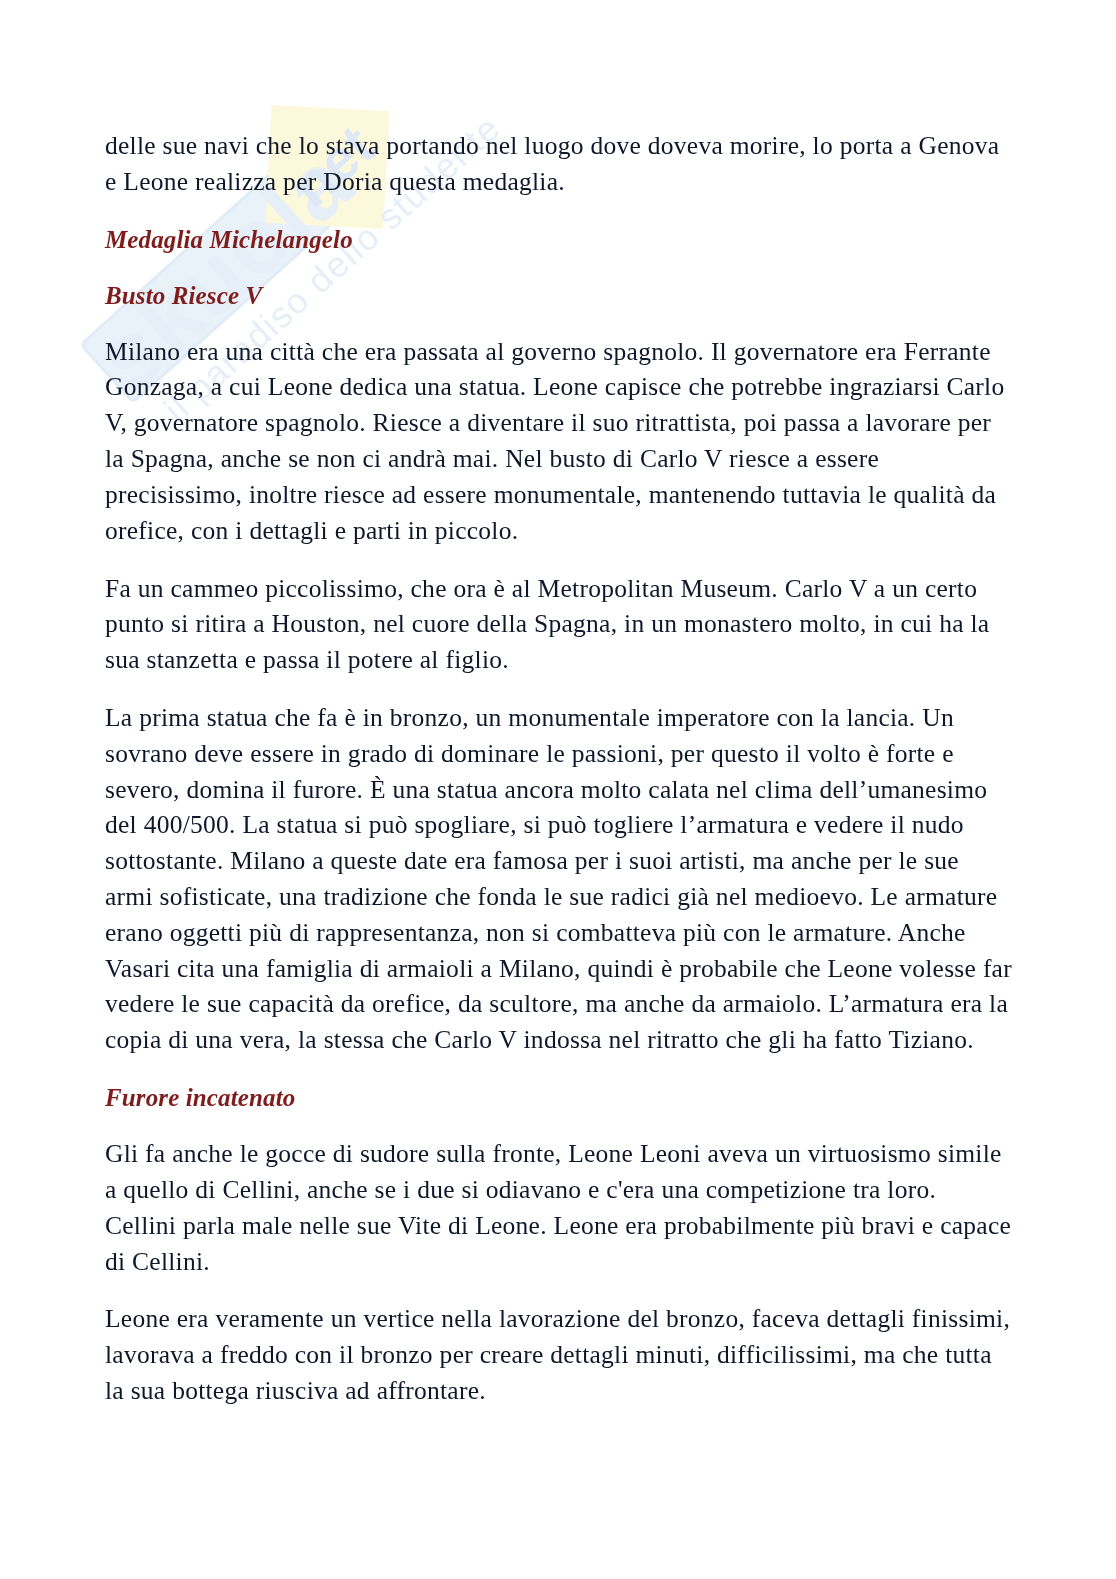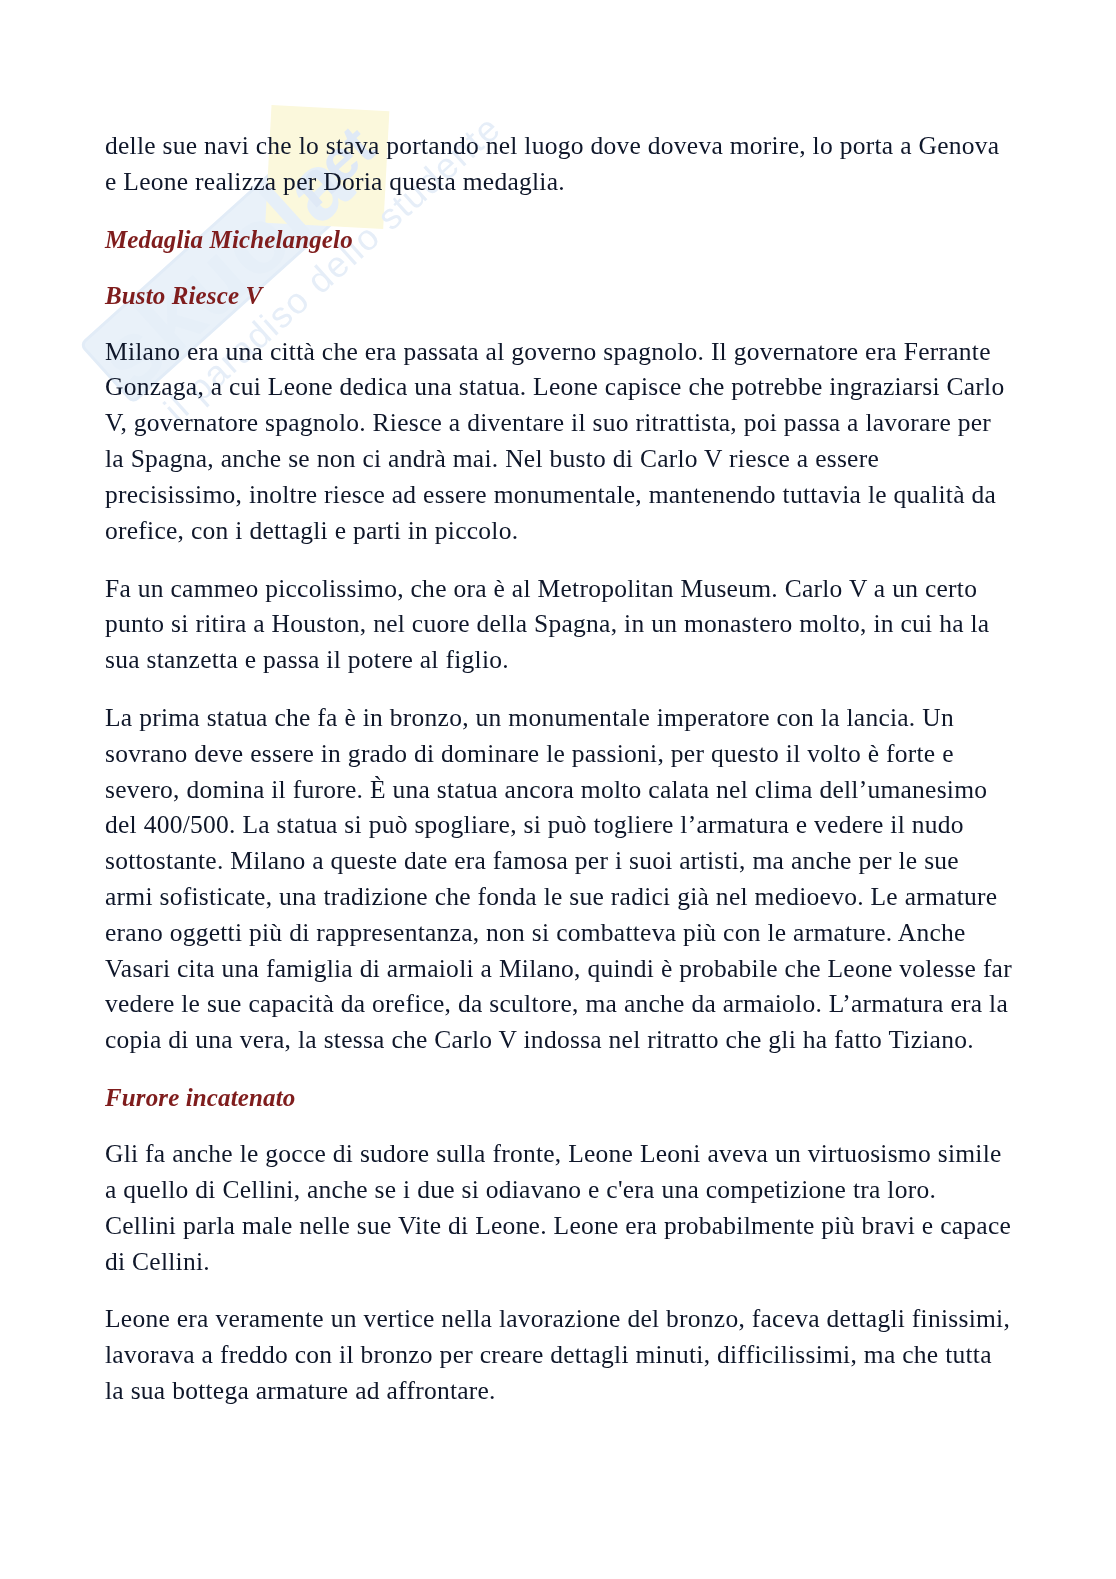--- a/index.html
+++ b/index.html
@@ -106,16 +106,16 @@
     <p class="para">Milano era una città che era passata al governo spagnolo. Il governatore era Ferrante Gonzaga, a cui Leone dedica una statua. Leone capisce che potrebbe ingraziarsi Carlo V, governatore spagnolo. Riesce a diventare il suo ritrattista, poi passa a lavorare per la Spagna, anche se non ci andrà mai. Nel busto di Carlo V riesce a essere precisissimo, inoltre riesce ad essere monumentale, mantenendo tuttavia le qualità da orefice, con i dettagli e parti in piccolo.</p>
 
     <p class="para">Fa un cammeo piccolissimo, che ora è al Metropolitan Museum. Carlo V a un certo punto si ritira a Houston, nel cuore della Spagna, in un monastero molto, in cui ha la sua stanzetta e passa il potere al figlio.</p>
 
     <p class="para">La prima statua che fa è in bronzo, un monumentale imperatore con la lancia. Un sovrano deve essere in grado di dominare le passioni, per questo il volto è forte e severo, domina il furore. È una statua ancora molto calata nel clima dell’umanesimo del 400/500. La statua si può spogliare, si può togliere l’armatura e vedere il nudo sottostante. Milano a queste date era famosa per i suoi artisti, ma anche per le sue armi sofisticate, una tradizione che fonda le sue radici già nel medioevo. Le armature erano oggetti più di rappresentanza, non si combatteva più con le armature. Anche Vasari cita una famiglia di armaioli a Milano, quindi è probabile che Leone volesse far vedere le sue capacità da orefice, da scultore, ma anche da armaiolo. L’armatura era la copia di una vera, la stessa che Carlo V indossa nel ritratto che gli ha fatto Tiziano.</p>
 
     <h2 class="heading">Furore incatenato</h2>
 
     <p class="para">Gli fa anche le gocce di sudore sulla fronte, Leone Leoni aveva un virtuosismo simile a quello di Cellini, anche se i due si odiavano e c'era una competizione tra loro. Cellini parla male nelle sue Vite di Leone. Leone era probabilmente più bravi e capace di Cellini.</p>
 
-    <p class="para">Leone era veramente un vertice nella lavorazione del bronzo, faceva dettagli finissimi, lavorava a freddo con il bronzo per creare dettagli minuti, difficilissimi, ma che tutta la sua bottega armature ad affrontare.</p>
+    <p class="para">Leone era veramente un vertice nella lavorazione del bronzo, faceva dettagli finissimi, lavorava a freddo con il bronzo per creare dettagli minuti, difficilissimi, ma che tutta la sua bottega riusciva ad affrontare.</p>
 
   </div>
 </div>
 
 </body></html>

